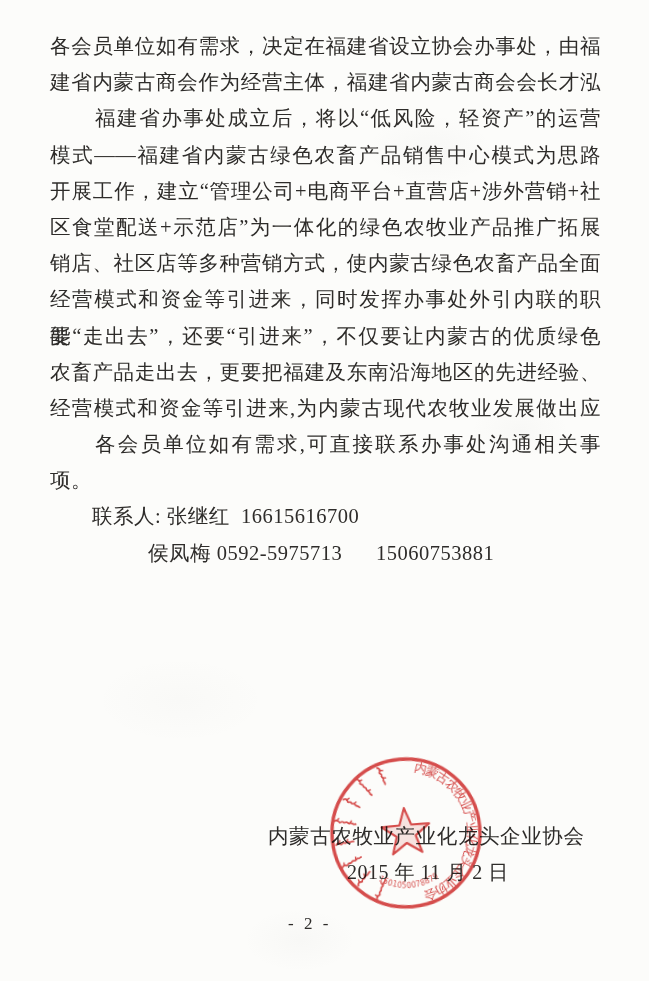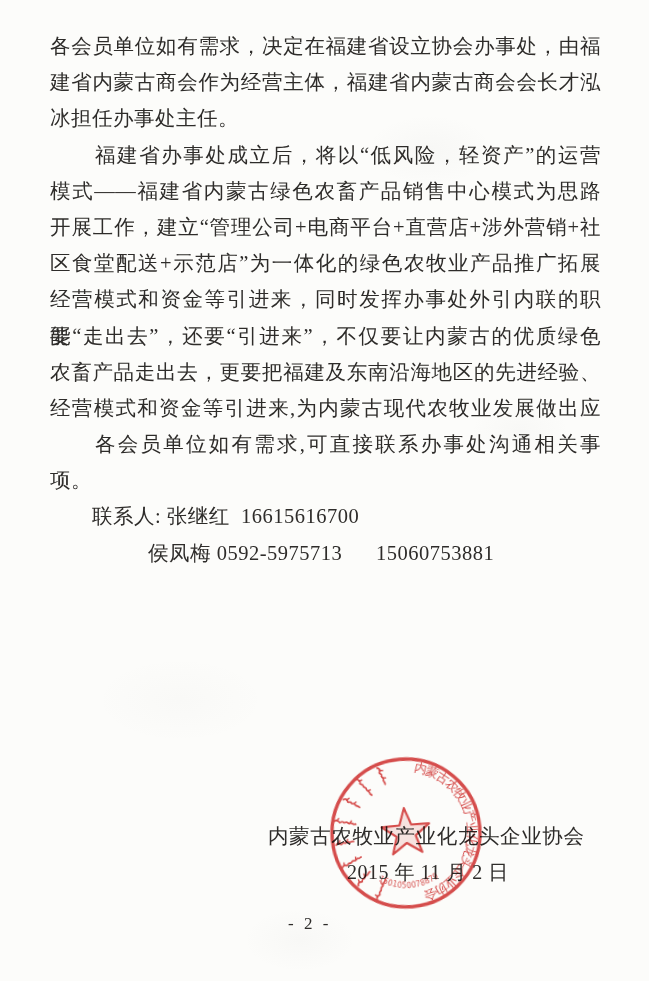--- a/index.html
+++ b/index.html
@@ -45,25 +45,25 @@
   }
 </style>
 </head>
 <body>
 
 <div class="paper-noise"></div>
 
 <div class="doc-body">
     <div class="line j">各会员单位如有需求，决定在福建省设立协会办事处，由福</div>
     <div class="line j">建省内蒙古商会作为经营主体，福建省内蒙古商会会长才泓</div>
-    <div class="line">冰担任办事处主任。</div>
     <div class="line j ind">福建省办事处成立后，将以“低风险，轻资产”的运营</div>
     <div class="line j">模式——福建省内蒙古绿色农畜产品销售中心模式为思路</div>
     <div class="line j">开展工作，建立“管理公司+电商平台+直营店+涉外营销+社</div>
     <div class="line j">区食堂配送+示范店”为一体化的绿色农牧业产品推广拓展</div>
+    <div class="line j">销店、社区店等多种营销方式，使内蒙古绿色农畜产品全面</div>
     <div class="line j">经营模式和资金等引进来，同时发挥办事处外引内联的职能，</div>
     <div class="line j">要“走出去”，还要“引进来”，不仅要让内蒙古的优质绿色</div>
     <div class="line j">农畜产品走出去，更要把福建及东南沿海地区的先进经验、</div>
     <div class="line j">经营模式和资金等引进来,为内蒙古现代农牧业发展做出应</div>
     <div class="line j ind">各会员单位如有需求,可直接联系办事处沟通相关事</div>
     <div class="line">项。</div>
     <div class="line" style="padding-left: 42px;">联系人: 张继红  16615616700</div>
     <div class="line" style="padding-left: 98px;">侯凤梅 0592-5975713      15060753881</div>
   </div>
 

